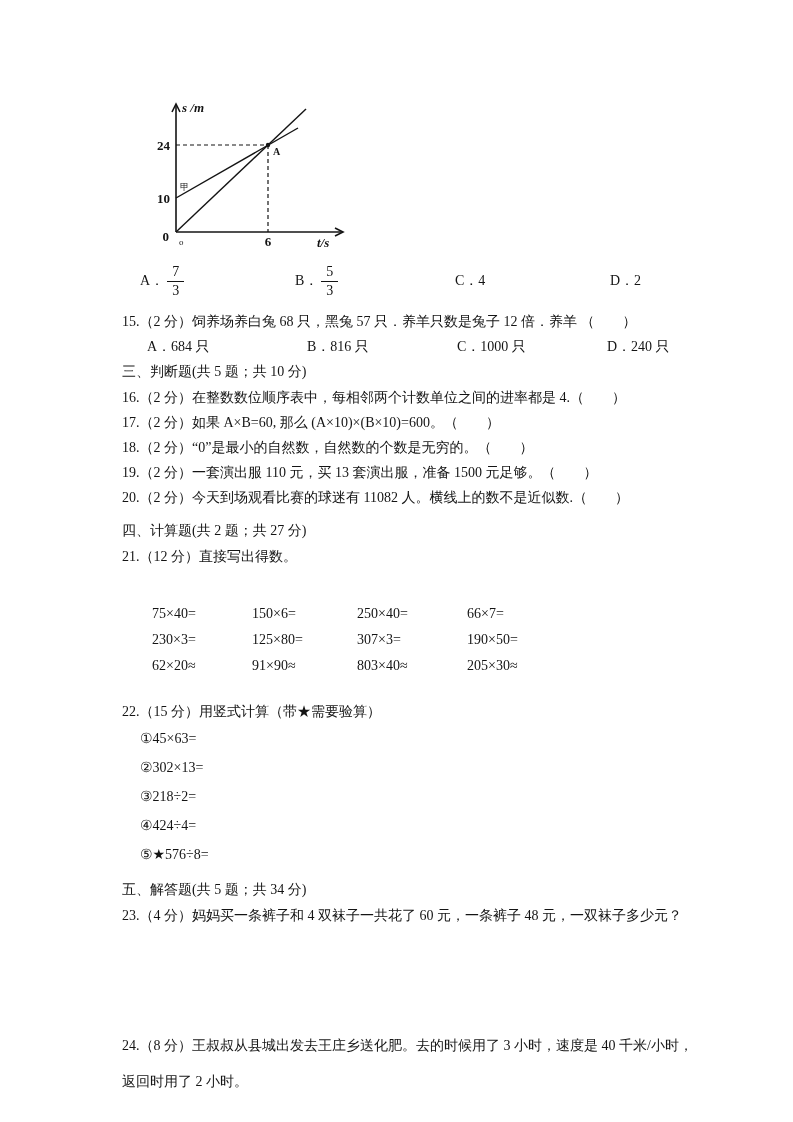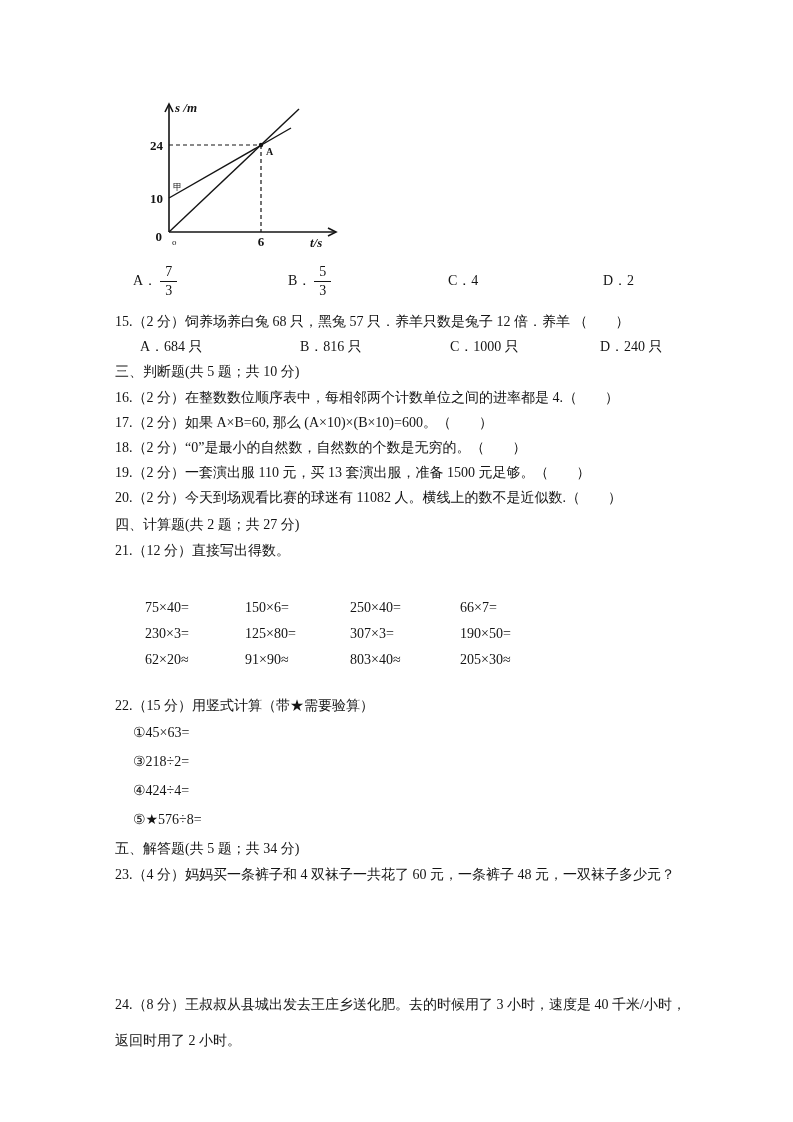--- a/index.html
+++ b/index.html
@@ -2,21 +2,21 @@
 <html><head>
 <meta charset="utf-8">
 <style>
   * { margin:0; padding:0; box-sizing:border-box; }
   html, body { background:#ffffff; }
   body {
     width:793px; height:1122px; position:relative; overflow:hidden;
     font-family:"Liberation Serif","DejaVu Serif",serif;
     color:#141414; font-size:14px;
   }
-  .content { position:absolute; left:115px; top:0; width:578px; }
+  .content { position:absolute; left:122px; top:0; width:578px; }
   .graph-wrap { margin:95px 0 0 14px; }
   svg .axis { stroke:#141414; stroke-width:1.6; }
   svg .plot { stroke:#141414; stroke-width:1.4; }
   svg .dash { stroke:#141414; stroke-width:1.2; stroke-dasharray:4 3; }
   .glabel { font-family:"Liberation Serif",serif; font-size:13px; font-weight:bold; fill:#141414; }
   .gitalic { font-style:italic; }
   .gsmall { font-family:"Liberation Serif",serif; font-size:9px; fill:#141414; }
   .gpoint { font-family:"Liberation Serif",serif; font-size:10px; font-weight:bold; fill:#141414; }
   p.line { line-height:25px; white-space:nowrap; }
   .section-title { font-weight:normal; line-height:26px; white-space:nowrap; }
@@ -26,21 +26,21 @@
   .frac-opt { position:absolute; top:0; height:40px; display:flex; align-items:center; white-space:nowrap; }
   .frac { display:inline-block; text-align:center; line-height:1.1; margin-left:3px; }
   .frac .num { display:block; padding:0 5px 1px; border-bottom:1px solid #141414; }
   .frac .den { display:block; padding-top:1px; }
   .calc-grid { display:grid; grid-template-columns:100px 105px 110px auto; padding-left:30px;margin-top:32px; }
   .calc-grid span { line-height:26px; white-space:nowrap; }
   .q22-items div { line-height:29px; padding-left:18px; white-space:nowrap; }
   .q24 { line-height:36px; margin-top:100px; }
   .mt8 { margin-top:8px; }
   .mt4 { margin-top:20px; }
-  .mt2 { margin-top:2px; }
+  .mt2 { margin-top:8px; }
 </style>
 </head>
 <body>
 
 <div class="content">
 
   <div class="graph-wrap">
     <svg width="225" height="158" viewBox="0 0 225 158">
       <line class="axis" x1="40" y1="10" x2="40" y2="137"></line>
       <path class="axis" d="M36 17 L40 9 L44 17" fill="none"></path>
@@ -109,20 +109,21 @@
     <span>307×3=</span>
     <span>190×50=</span>
     <span>62×20≈</span>
     <span>91×90≈</span>
     <span>803×40≈</span>
     <span>205×30≈</span>
   </div>
   <p class="line mt4">22.（15 分）用竖式计算（带★需要验算）</p>
   <div class="q22-items">
     <div>①45×63=</div>
+    <div>②302×13=</div>
     <div>③218÷2=</div>
     <div>④424÷4=</div>
     <div>⑤★576÷8=</div>
   </div>
 
   <p class="section-title mt2">五、解答题(共 5 题；共 34 分)</p>
   <p class="line">23.（4 分）妈妈买一条裤子和 4 双袜子一共花了 60 元，一条裤子 48 元，一双袜子多少元？</p>
   <p class="q24">24.（8 分）王叔叔从县城出发去王庄乡送化肥。去的时候用了 3 小时，速度是 40 千米/小时，返回时用了 2 小时。</p>
 
 </div>

